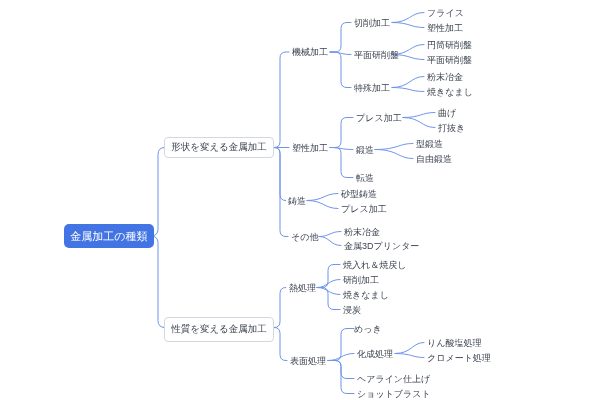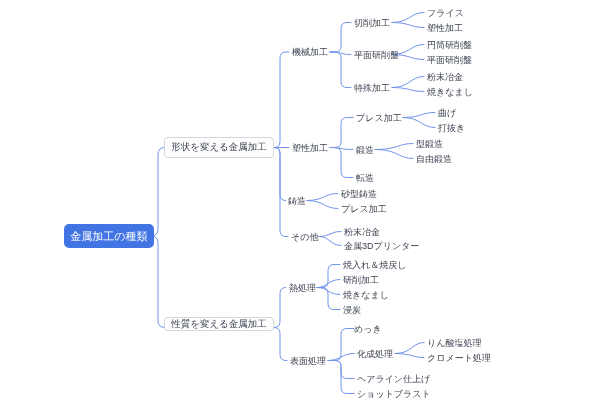--- a/index.html
+++ b/index.html
@@ -63,21 +63,21 @@
       <path d="M 403 117.5 C 421 117.5 421 127.5 435 127.5"></path>
       <path d="M 375 149.5 C 398 149.5 398 143.5 413 143.5"></path>
       <path d="M 375 149.5 C 398 149.5 398 158.5 413 158.5"></path>
       <path d="M 395 353.5 C 412 353.5 412 342.5 424 342.5"></path>
       <path d="M 395 353.5 C 412 353.5 412 357.5 424 357.5"></path>
     </svg>
 
   <div class="box root" style="left:64px;top:224px;width:90px;height:24px">金属加工の種類</div>
 
   <div class="box branch" style="left:164px;top:137px;width:110px;height:21px">形状を変える金属加工</div>
-  <div class="box branch" style="left:164px;top:317px;width:110px;height:14px">性質を変える金属加工</div>
+  <div class="box branch" style="left:164px;top:317px;width:110px;height:25px">性質を変える金属加工</div>
 
   <div class="t" style="left:292px;top:47px">機械加工</div>
   <div class="t" style="left:354px;top:18px">切削加工</div>
   <div class="t" style="left:427px;top:8px">フライス</div>
   <div class="t" style="left:427px;top:23px">塑性加工</div>
   <div class="t" style="left:354px;top:50px">平面研削盤</div>
   <div class="t" style="left:427px;top:40px">円筒研削盤</div>
   <div class="t" style="left:427px;top:55px">平面研削盤</div>
   <div class="t" style="left:354px;top:83px">特殊加工</div>
   <div class="t" style="left:427px;top:72px">粉末冶金</div>

